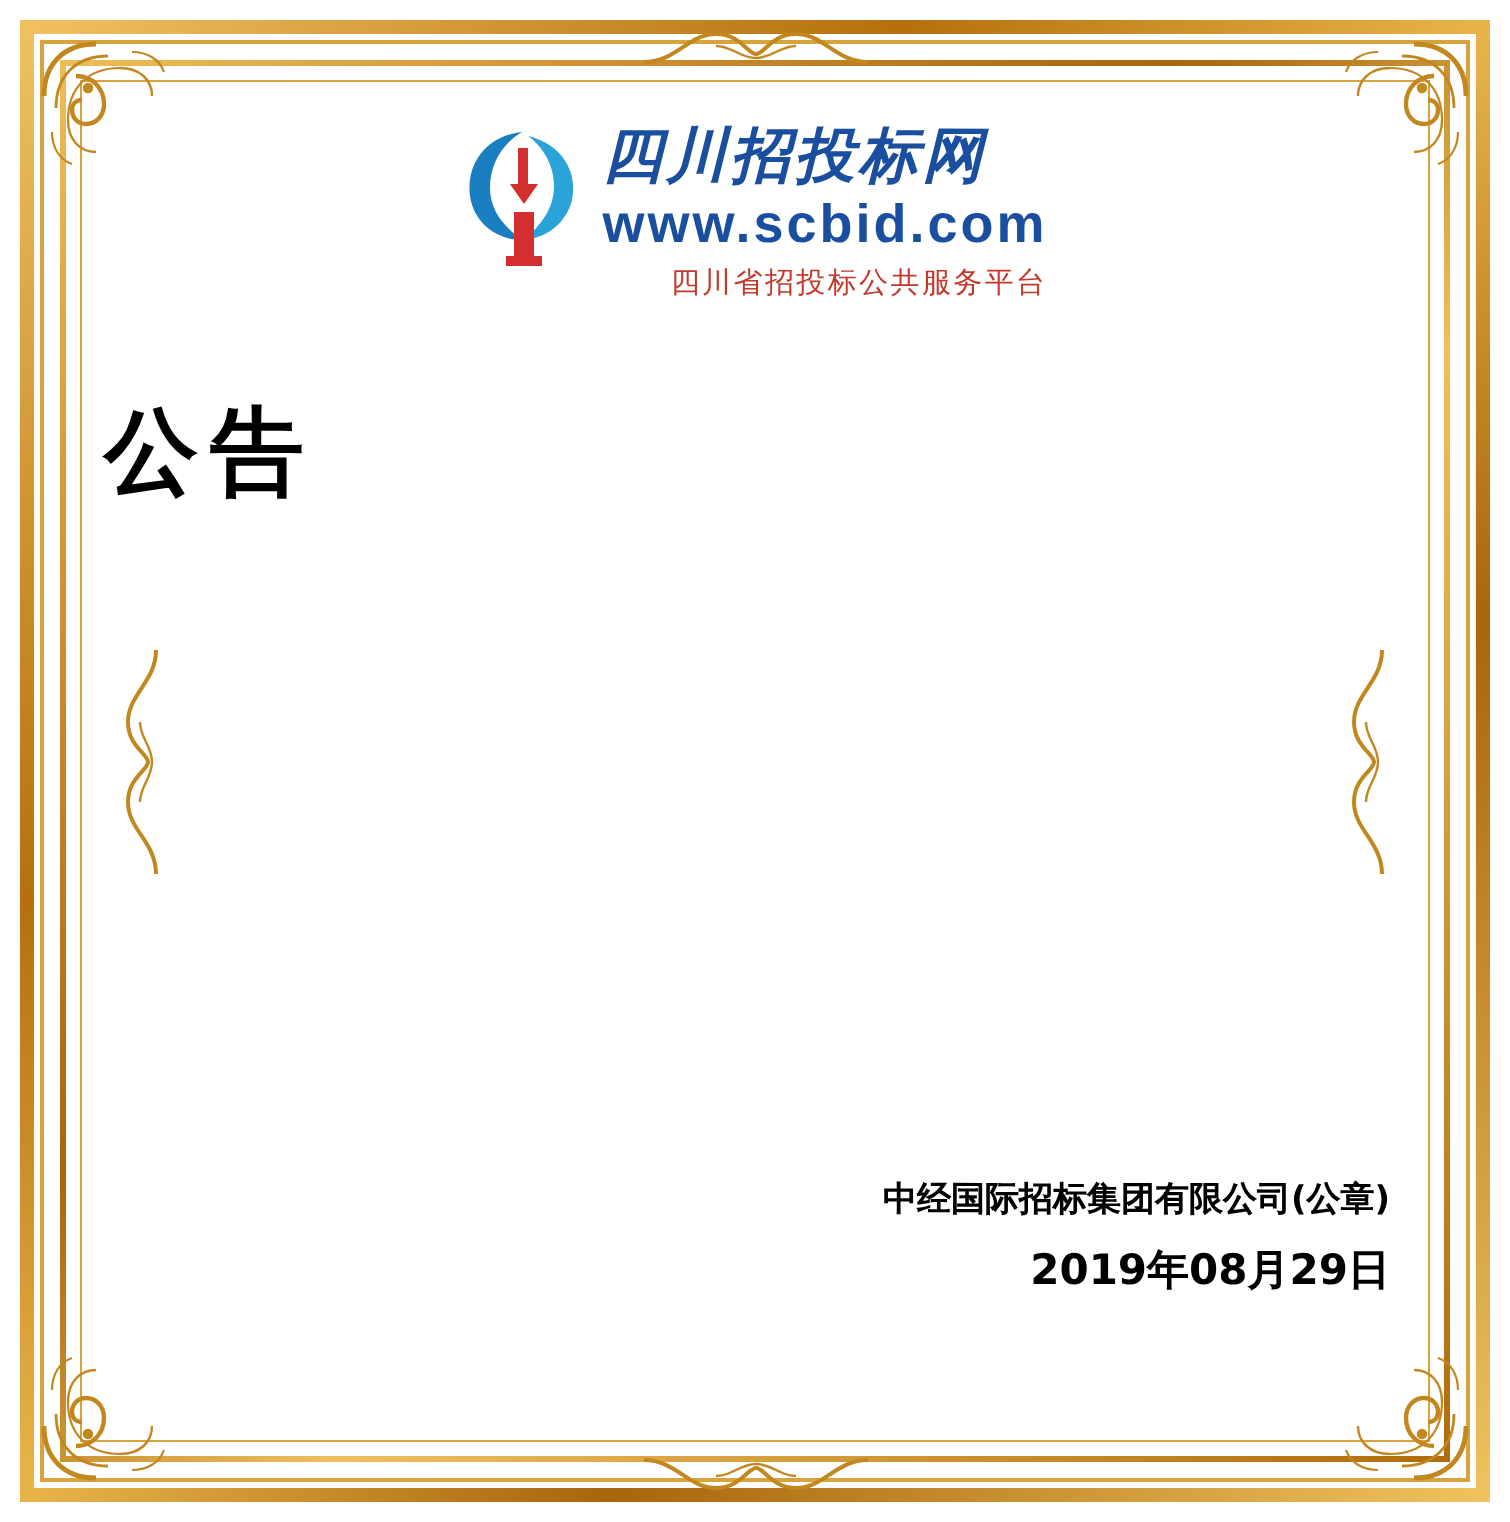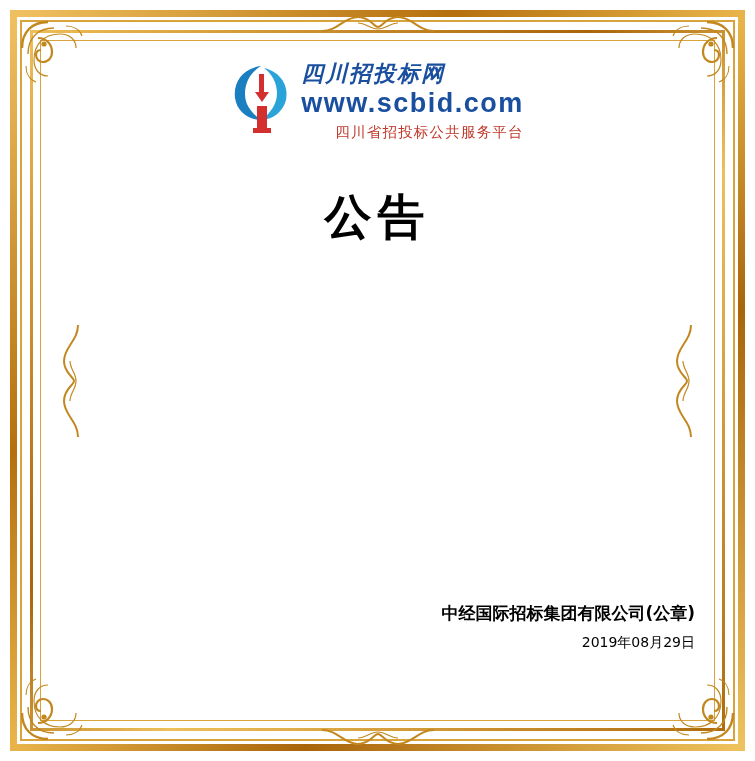--- a/index.html
+++ b/index.html
@@ -106,21 +106,21 @@
     height: 72px;
     margin-right: 8px;
     flex: none;
     position: relative;
   }
   .logo-mark svg { display:block; }
 
   .logo-text { text-align: left; }
   .logo-cn {
     font-family: "DejaVu Sans", "Liberation Sans", sans-serif;
-    font-size: 22px;
+    font-size: 30px;
     font-weight: bold;
     color: #1a4fa0;
     letter-spacing: 2px;
     line-height: 1.1;
     font-style: italic;
   }
   .logo-url {
     font-family: "Liberation Sans", sans-serif;
     font-size: 27px;
     font-weight: bold;
@@ -133,21 +133,20 @@
     font-family: "DejaVu Sans", "Liberation Sans", sans-serif;
     font-size: 14.5px;
     color: #c0392b;
     letter-spacing: 1.2px;
     margin-top: 4px;
     text-align: right;
   }
 
   .doc-title {
     margin-top: 44px;
-    text-align: center;
     font-family: "DejaVu Sans", "Liberation Sans", sans-serif;
     font-size: 47px;
     font-weight: bold;
     color: #000000;
     letter-spacing: 6px;
   }
 
   .body-block {
     margin-top: 78px;
     font-family: "DejaVu Sans", "Liberation Sans", sans-serif;
@@ -174,22 +173,22 @@
     bottom: 53px;
     text-align: right;
     font-family: "DejaVu Sans", "Liberation Sans", sans-serif;
     font-size: 17px;
     font-weight: bold;
     color: #000000;
     line-height: 1.9;
   }
   .sign-date {
     font-family: "DejaVu Sans", "Liberation Sans", sans-serif;
-    font-size: 14px;
-    font-weight: normal;
+    font-size: 21px;
+    font-weight: bold;
   }
 </style>
 </head>
 <body>
 
 <div class="page">
 
   <div class="frame-outer"></div>
   <div class="frame-mid"></div>
   <div class="frame-inner"></div>

